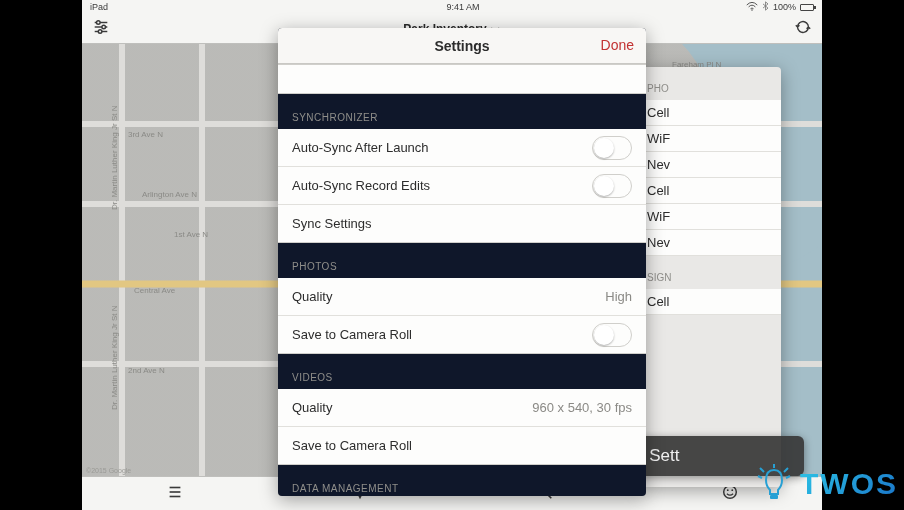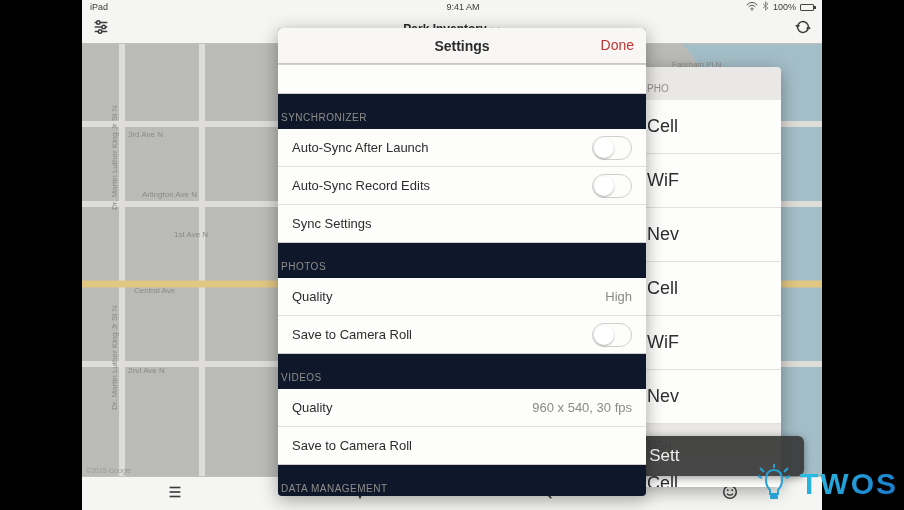--- a/index.html
+++ b/index.html
@@ -33,35 +33,35 @@
   .bottombar svg { width: 18px; height: 18px; }
   .bb-copy { position:absolute; left:4px; bottom:36px; font-size:7px; color:#9a9a96; }
 
   
   .settings-panel { position: absolute; left: 196px; top: 28px; width: 368px; height: 468px; background: #0f172a; border-radius: 4px; box-shadow: 0 4px 18px rgba(0,0,0,0.35); overflow: hidden; }
   .sp-head { height: 36px; background: #f8f7f5; border-bottom: 1px solid #c9c8c4; position: relative; display:flex; align-items:center; justify-content:center; }
   .sp-head .title { font-size: 14px; font-weight: 600; color: #2c2c2c; }
   .sp-head .done { position: absolute; right: 12px; top: 9px; font-size: 14px; color: #c23232; font-weight: 400; }
   .sp-scroll { position: absolute; top: 36px; left:0; right:0; bottom:0; overflow: hidden; }
 
-  .sec-header { font-size: 10px; letter-spacing: 0.5px; color: #8f8e8a; padding: 18px 3px 6px; text-transform: uppercase; }
+  .sec-header { font-size: 10px; letter-spacing: 0.5px; color: #8f8e8a; padding: 18px 14px 6px; text-transform: uppercase; }
   .blank-top { height: 30px; background: #fdfdfc; border-top: 1px solid #d0cfcb; border-bottom: 1px solid #d0cfcb; }
 
   .row { height: 38px; background: #fdfdfc; border-bottom: 1px solid #e1e0dc; display: flex; align-items: center; justify-content: space-between; padding: 0 14px; font-size: 13px; color: #2d2d2d; }
   .row:first-of-type { border-top: 1px solid #d0cfcb; }
   .row.last { border-bottom: 1px solid #d0cfcb; }
   .row .val { color: #8b8a86; font-size: 13px; }
 
   .ios-toggle { width: 40px; height: 24px; border-radius: 12px; background: #fdfdfc; border: 1px solid #d0cfcb; position: relative; }
   .ios-toggle .knob { position:absolute; left:1px; top:1px; width:20px; height:20px; border-radius:50%; background:#fff; box-shadow: 0 1px 2px rgba(0,0,0,0.3); }
 
   
   .panel2 { position: absolute; left: 559px; top: 58px; width: 140px; height: 420px; background: #e9e8e6; border-radius: 4px; box-shadow: 0 4px 18px rgba(0,0,0,0.35); overflow: hidden; margin-top: 9px; }
   .p2-head { font-size:10px; color:#8f8e8a; padding: 16px 0 6px 6px; }
-  .p2-row { height: 54px; background:#fdfdfc; border-bottom:1px solid #e1e0dc; display:flex; align-items:center; padding-left:6px; font-size:18px; color:#2d2d2d; }
+  .p2-row { height: 26px; background:#fdfdfc; border-bottom:1px solid #e1e0dc; display:flex; align-items:center; padding-left:6px; font-size:13px; color:#2d2d2d; }
   .p2-row:first-of-type { border-top:1px solid #d0cfcb; }
 
   
   .caption { position: absolute; left: 432px; top: 436px; width: 290px; height: 40px; background: rgba(55,55,55,0.92); border-radius: 6px; color: #f0f0f0; font-size: 17px; display:flex; align-items:center; padding-left: 18px; box-shadow: 0 2px 8px rgba(0,0,0,0.4); }
 
   
   .twos { position: absolute; right: 6px; bottom: 6px; display:flex; align-items:center; gap: 6px; }
   .twos .logo { width: 40px; height: 40px; }
   .twos-text { font-size: 30px; font-weight: 800; letter-spacing: 2px;
     background: linear-gradient(135deg,#2bc4e6,#1a74c9); -webkit-background-clip: text; color: transparent; }

